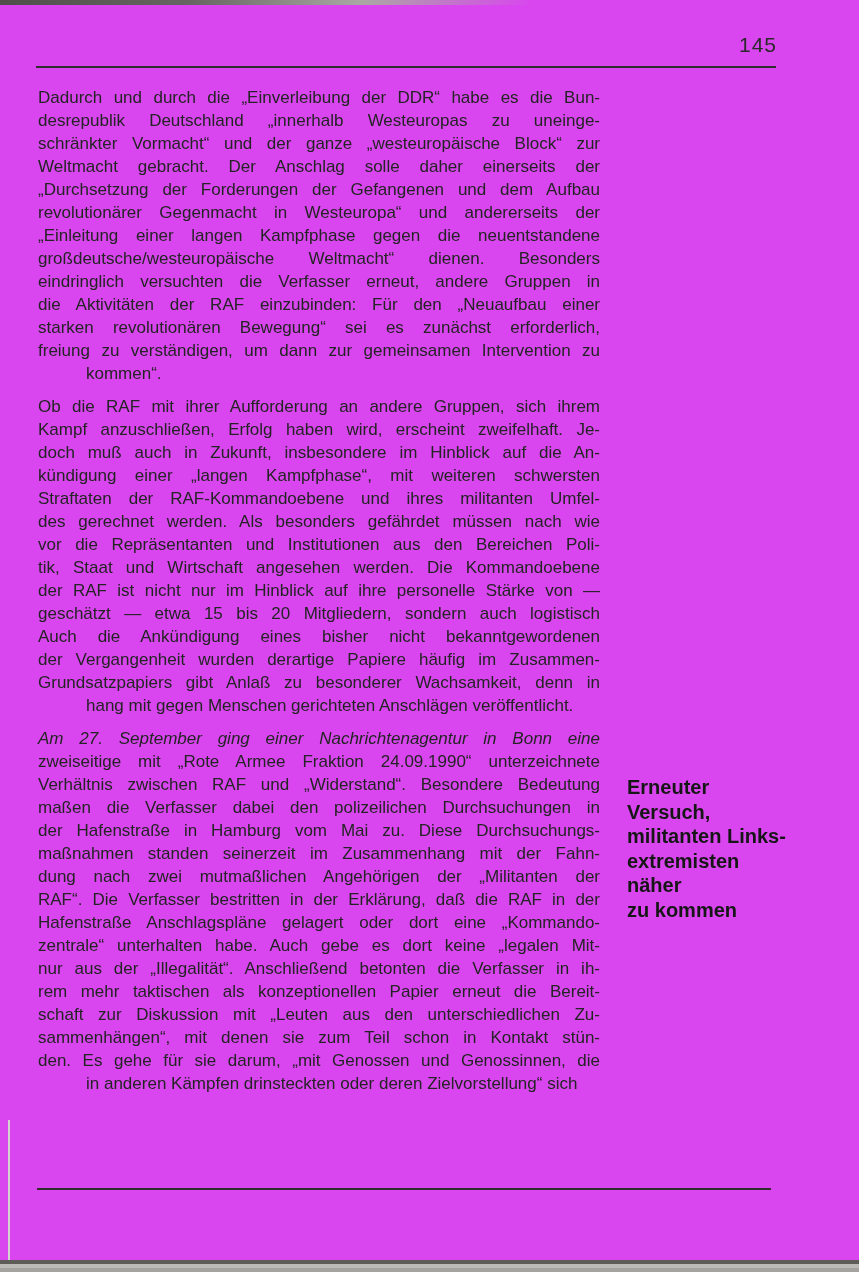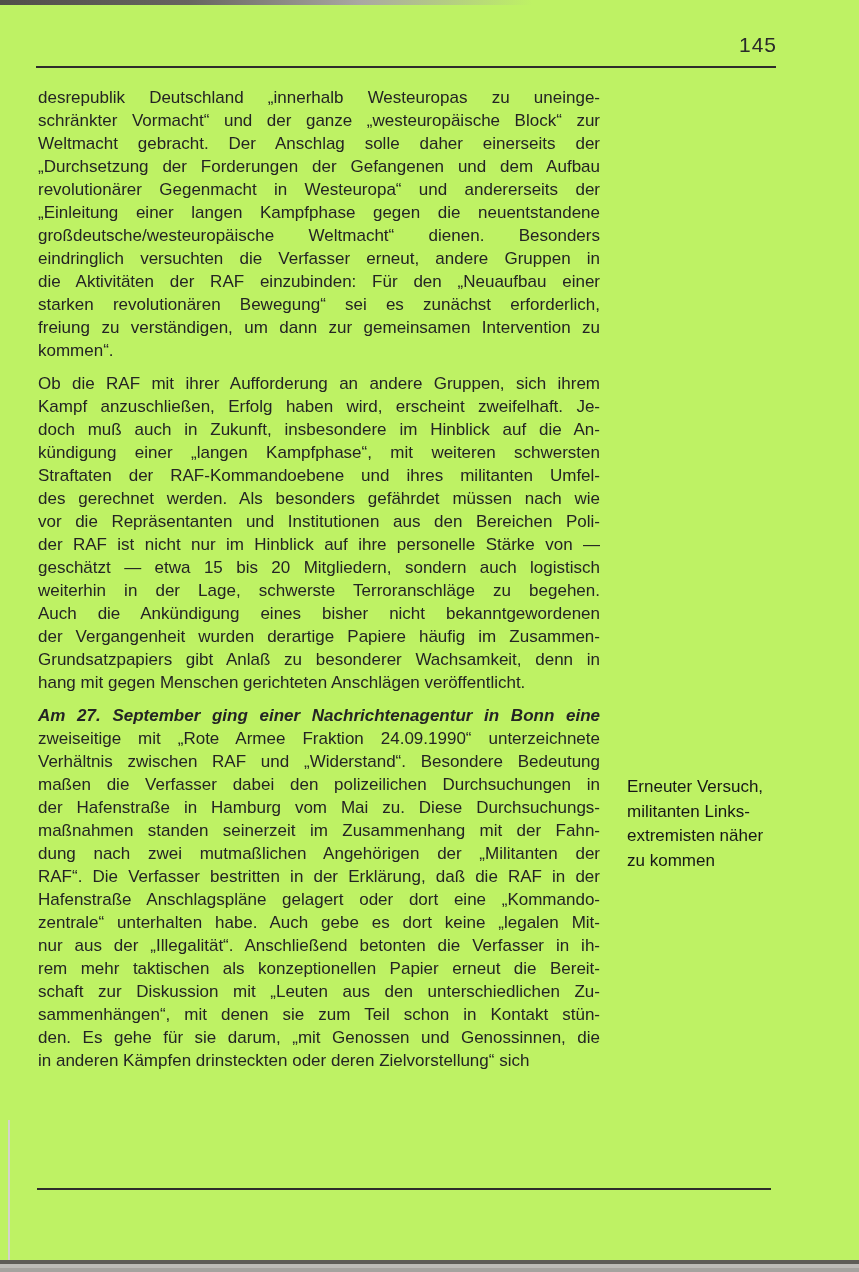--- a/index.html
+++ b/index.html
@@ -1,21 +1,21 @@
 <!DOCTYPE html>
 <html lang="de"><head>
 <meta charset="utf-8">
 <style>
   html, body { margin: 0; padding: 0; background: #e9e8e4; }
   .canvas {
     position: relative;
     width: 859px;
     height: 1272px;
     margin: 0 auto;
-    background: #bef264;
+    background: #d946ef;
     overflow: hidden;
     font-family: "Liberation Sans", sans-serif;
     color: #242424;
   }
   
   .scan-edge-top {
     position: absolute; left: 0; top: 0; width: 100%; height: 5px;
     background: linear-gradient(to right, #514f4a 0%, #676560 22%, #aaa8a2 42%, rgba(247,246,242,0) 62%);
   }
   .scan-edge-bottom {
@@ -39,42 +39,43 @@
     font-size: 17px; line-height: 23px;
   }
   .para + .para { margin-top: 10px; }
   .line {
     text-align: justify;
     text-align-last: justify;
     white-space: normal;
     height: 23px;
     overflow: visible;
   }
-  .line.last { text-align-last: left; }
-  .line.italic { font-style: italic; font-weight: bold; }
+  .line.last { text-align-last: left; margin-left: 48px; }
+  .line.italic { font-style: italic; }
 
   .margin-note {
     position: absolute; left: 627px; top: 775px; width: 165px;
-    font-size: 17px; line-height: 24.5px; font-weight: normal; color: #161616;
+    font-size: 20px; line-height: 24.5px; font-weight: bold; color: #161616;
   }
 </style>
 </head>
 <body>
 
 <div class="canvas">
 
   <div class="scan-edge-top"></div>
   <div class="scan-edge-left"></div>
 
   <div class="pageno">145</div>
   <div class="rule rule-top"></div>
 
   <div class="textcol">
 
     <div class="para">
+      <div class="line">Dadurch und durch die „Einverleibung der DDR“ habe es die Bun-</div>
       <div class="line">desrepublik Deutschland „innerhalb Westeuropas zu uneinge-</div>
       <div class="line">schränkter Vormacht“ und der ganze „westeuropäische Block“ zur</div>
       <div class="line">Weltmacht gebracht. Der Anschlag solle daher einerseits der</div>
       <div class="line">„Durchsetzung der Forderungen der Gefangenen und dem Aufbau</div>
       <div class="line">revolutionärer Gegenmacht in Westeuropa“ und andererseits der</div>
       <div class="line">„Einleitung einer langen Kampfphase gegen die neuentstandene</div>
       <div class="line">großdeutsche/westeuropäische Weltmacht“ dienen. Besonders</div>
       <div class="line">eindringlich versuchten die Verfasser erneut, andere Gruppen in</div>
       <div class="line">die Aktivitäten der RAF einzubinden: Für den „Neuaufbau einer</div>
       <div class="line">starken revolutionären Bewegung“ sei es zunächst erforderlich,</div>
@@ -83,23 +84,23 @@
     </div>
 
     <div class="para">
       <div class="line">Ob die RAF mit ihrer Aufforderung an andere Gruppen, sich ihrem</div>
       <div class="line">Kampf anzuschließen, Erfolg haben wird, erscheint zweifelhaft. Je-</div>
       <div class="line">doch muß auch in Zukunft, insbesondere im Hinblick auf die An-</div>
       <div class="line">kündigung einer „langen Kampfphase“, mit weiteren schwersten</div>
       <div class="line">Straftaten der RAF-Kommandoebene und ihres militanten Umfel-</div>
       <div class="line">des gerechnet werden. Als besonders gefährdet müssen nach wie</div>
       <div class="line">vor die Repräsentanten und Institutionen aus den Bereichen Poli-</div>
+      <div class="line">tik, Staat und Wirtschaft angesehen werden. Die Kommandoebene</div>
       <div class="line">der RAF ist nicht nur im Hinblick auf ihre personelle Stärke von —</div>
       <div class="line">geschätzt — etwa 15 bis 20 Mitgliedern, sondern auch logistisch</div>
-      <div class="line">weiterhin in der Lage, schwerste Terroranschläge zu begehen.</div>
       <div class="line">Auch die Ankündigung eines bisher nicht bekanntgewordenen</div>
       <div class="line">der Vergangenheit wurden derartige Papiere häufig im Zusammen-</div>
       <div class="line">Grundsatzpapiers gibt Anlaß zu besonderer Wachsamkeit, denn in</div>
       <div class="line last">hang mit gegen Menschen gerichteten Anschlägen veröffentlicht.</div>
     </div>
 
     <div class="para">
       <div class="line italic">Am 27. September ging einer Nachrichtenagentur in Bonn eine</div>
       <div class="line">zweiseitige mit „Rote Armee Fraktion 24.09.1990“ unterzeichnete</div>
       <div class="line">Verhältnis zwischen RAF und „Widerstand“. Besondere Bedeutung</div>

